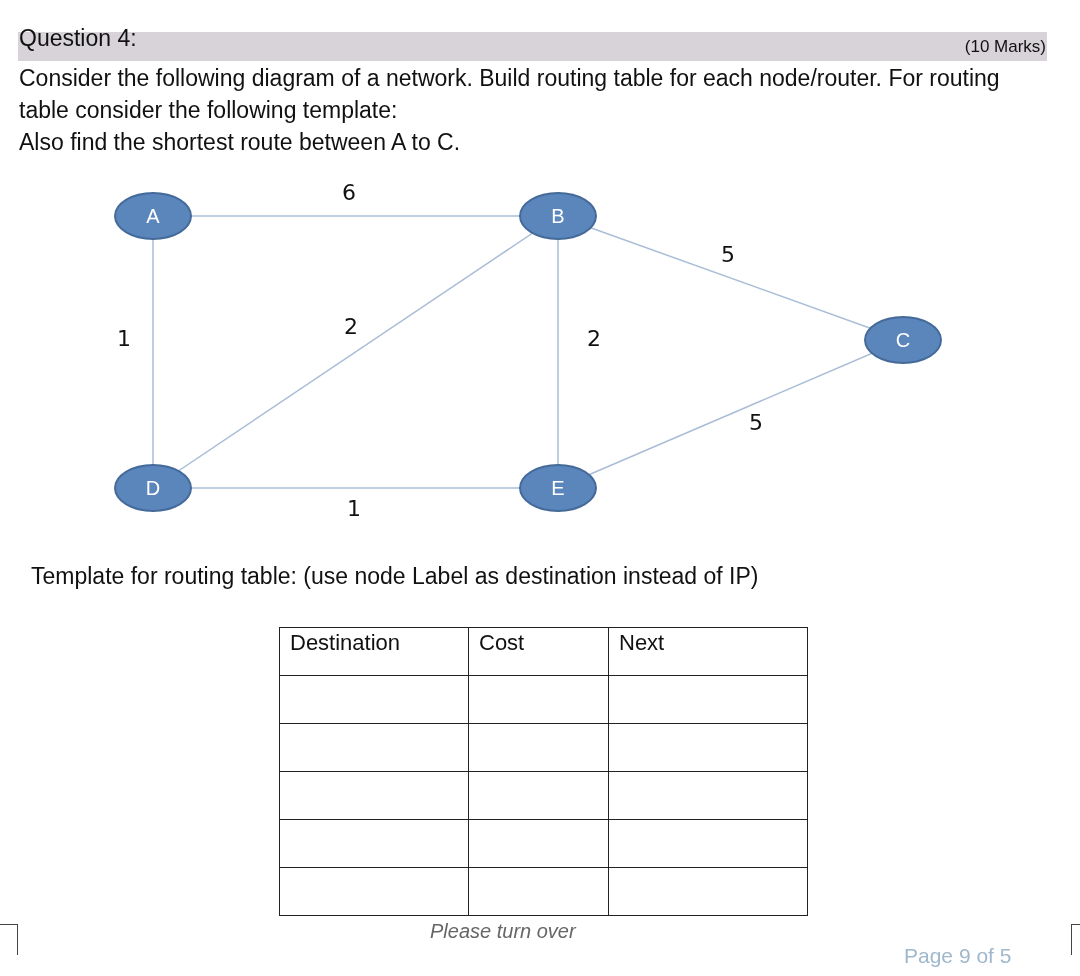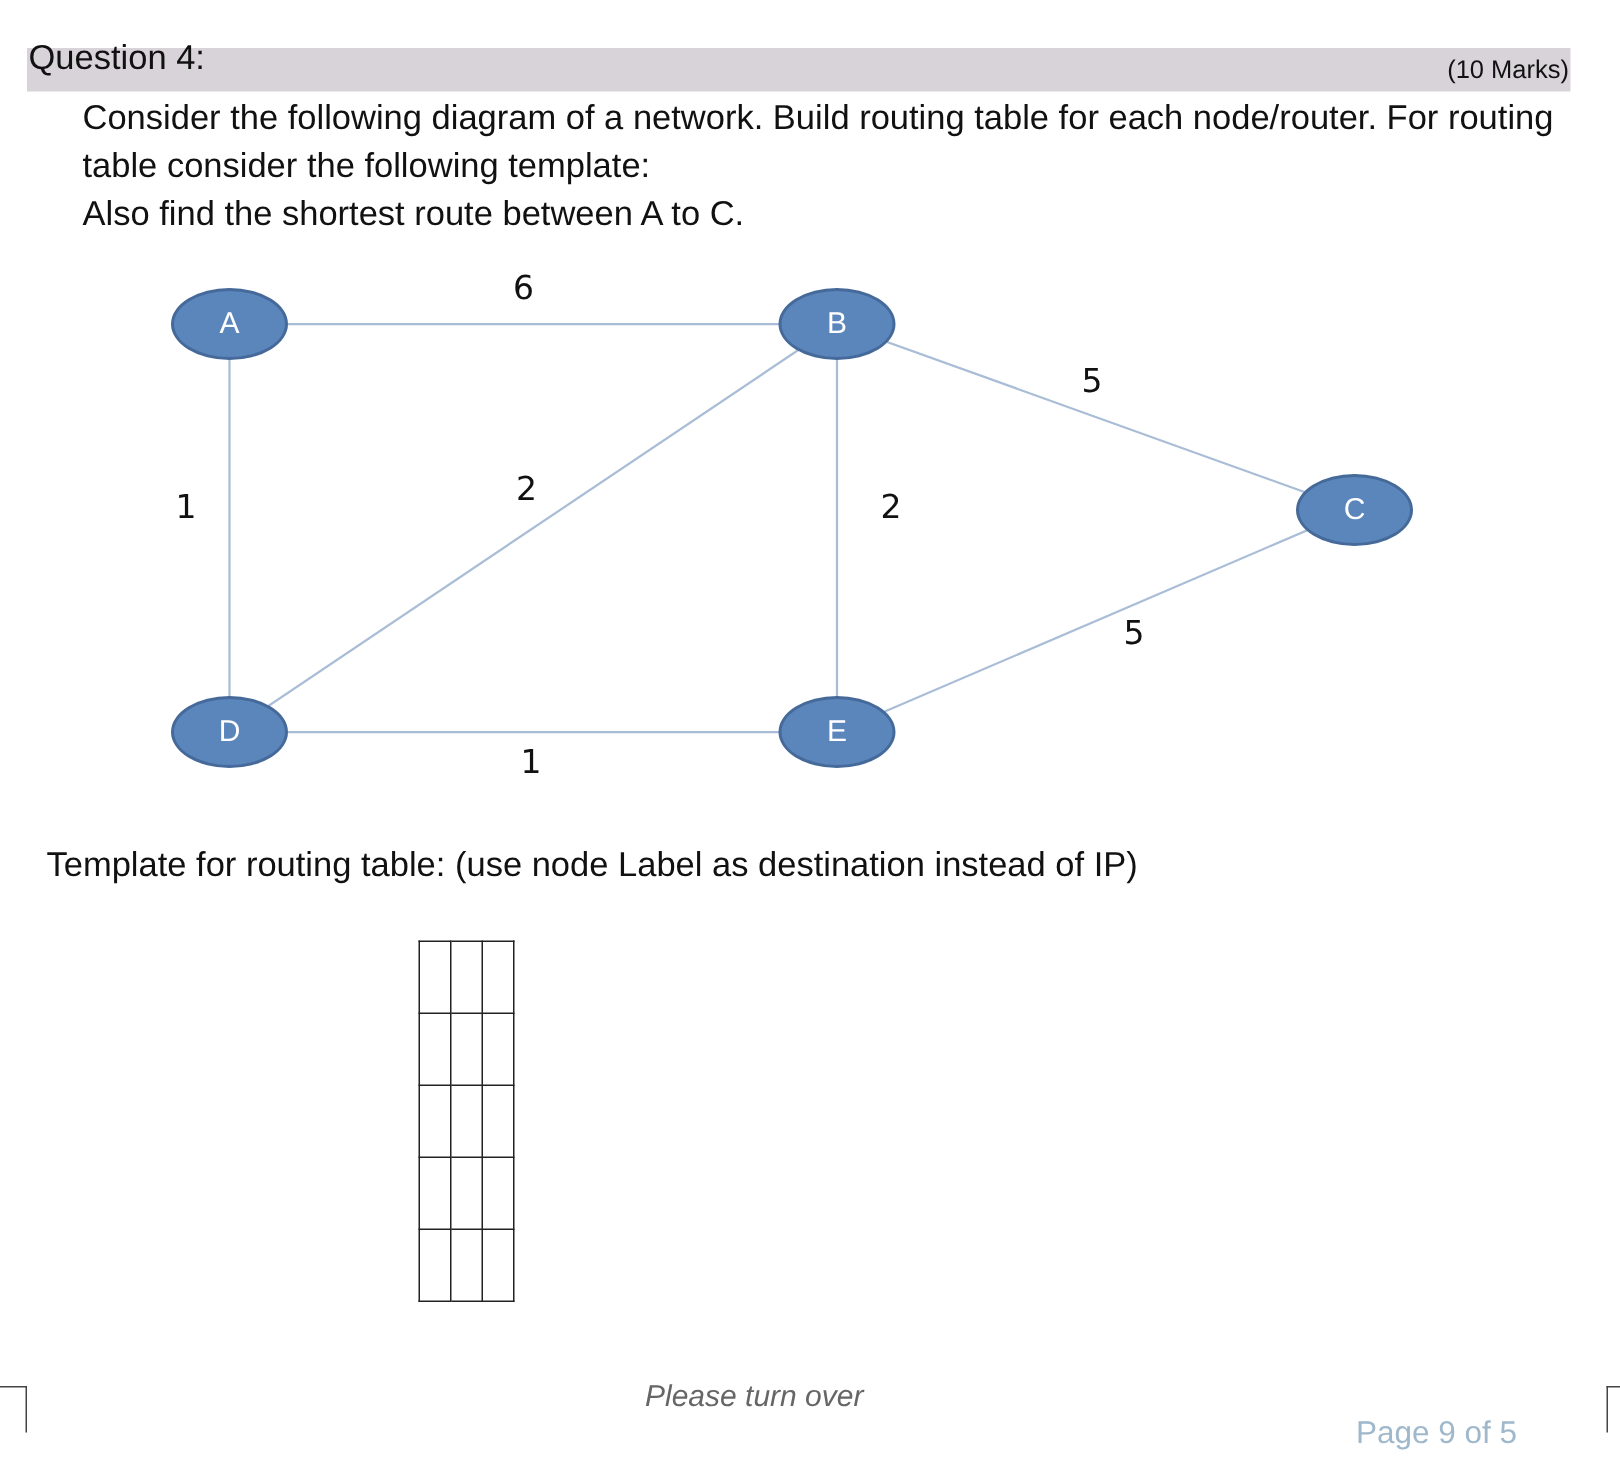--- a/index.html
+++ b/index.html
@@ -1,21 +1,21 @@
 <!DOCTYPE html>
 <html><head>
 <meta charset="utf-8">
 <style>
   html, body { margin:0; padding:0; background:#ffffff; }
   body { width:1080px; height:976px; position:relative; overflow:hidden;
          font-family:"Liberation Sans", sans-serif; color:#111; }
   .qbar { position:absolute; left:18px; top:32px; width:1029px; height:29px; background:#d7d3d8; }
   .qtitle { position:absolute; left:19px; top:24px; font-size:23px; line-height:29px; }
   .qmarks { position:absolute; right:34px; top:32px; font-size:17px; line-height:29px; }
-  .para { position:absolute; left:19px; font-size:23px; line-height:32px; white-space:nowrap;margin-left:36px; }
+  .para { position:absolute; left:19px; font-size:23px; line-height:32px; white-space:nowrap; }
   .diagram { position:absolute; left:0; top:170px; width:1080px; height:360px; }
   .node { position:absolute; width:78px; height:48px; border-radius:50%;
           background:#5b86bc; border:2px solid #456a9a; color:#fff;
           font-size:20px; display:flex; align-items:center; justify-content:center; box-sizing:border-box; }
   .wlabel { position:absolute; font-size:22px; font-family:"DejaVu Sans", sans-serif; color:#111; }
   .tpl { position:absolute; left:31px; top:563px; font-size:23px; }
   table.rt { position:absolute; left:279px; top:627px; border-collapse:collapse; }
   table.rt td, table.rt th { border:1.5px solid #222; height:47px; padding:0 10px; text-align:left;
           vertical-align:top; font-weight:normal; font-size:22px; line-height:30px; }
   .c1 { width:168px; } .c2 { width:119px; } .c3 { width:178px; }
@@ -62,20 +62,25 @@
   <div class="wlabel" style="left:587px; top:156px;">2</div>
   <div class="wlabel" style="left:721px; top:72px;">5</div>
   <div class="wlabel" style="left:749px; top:240px;">5</div>
   <div class="wlabel" style="left:347px; top:326px;">1</div>
 </div>
 
 <div class="tpl">Template for routing table: (use node Label as destination instead of IP)</div>
 
 <table class="rt">
   <tbody>
+      <tr>
+    <th class="c1">Destination</th>
+    <th class="c2">Cost</th>
+    <th class="c3">Next</th>
+  </tr>
   <tr>
         <td></td>
         <td></td>
         <td></td>
       </tr>
   <tr>
         <td></td>
         <td></td>
         <td></td>
       </tr>

